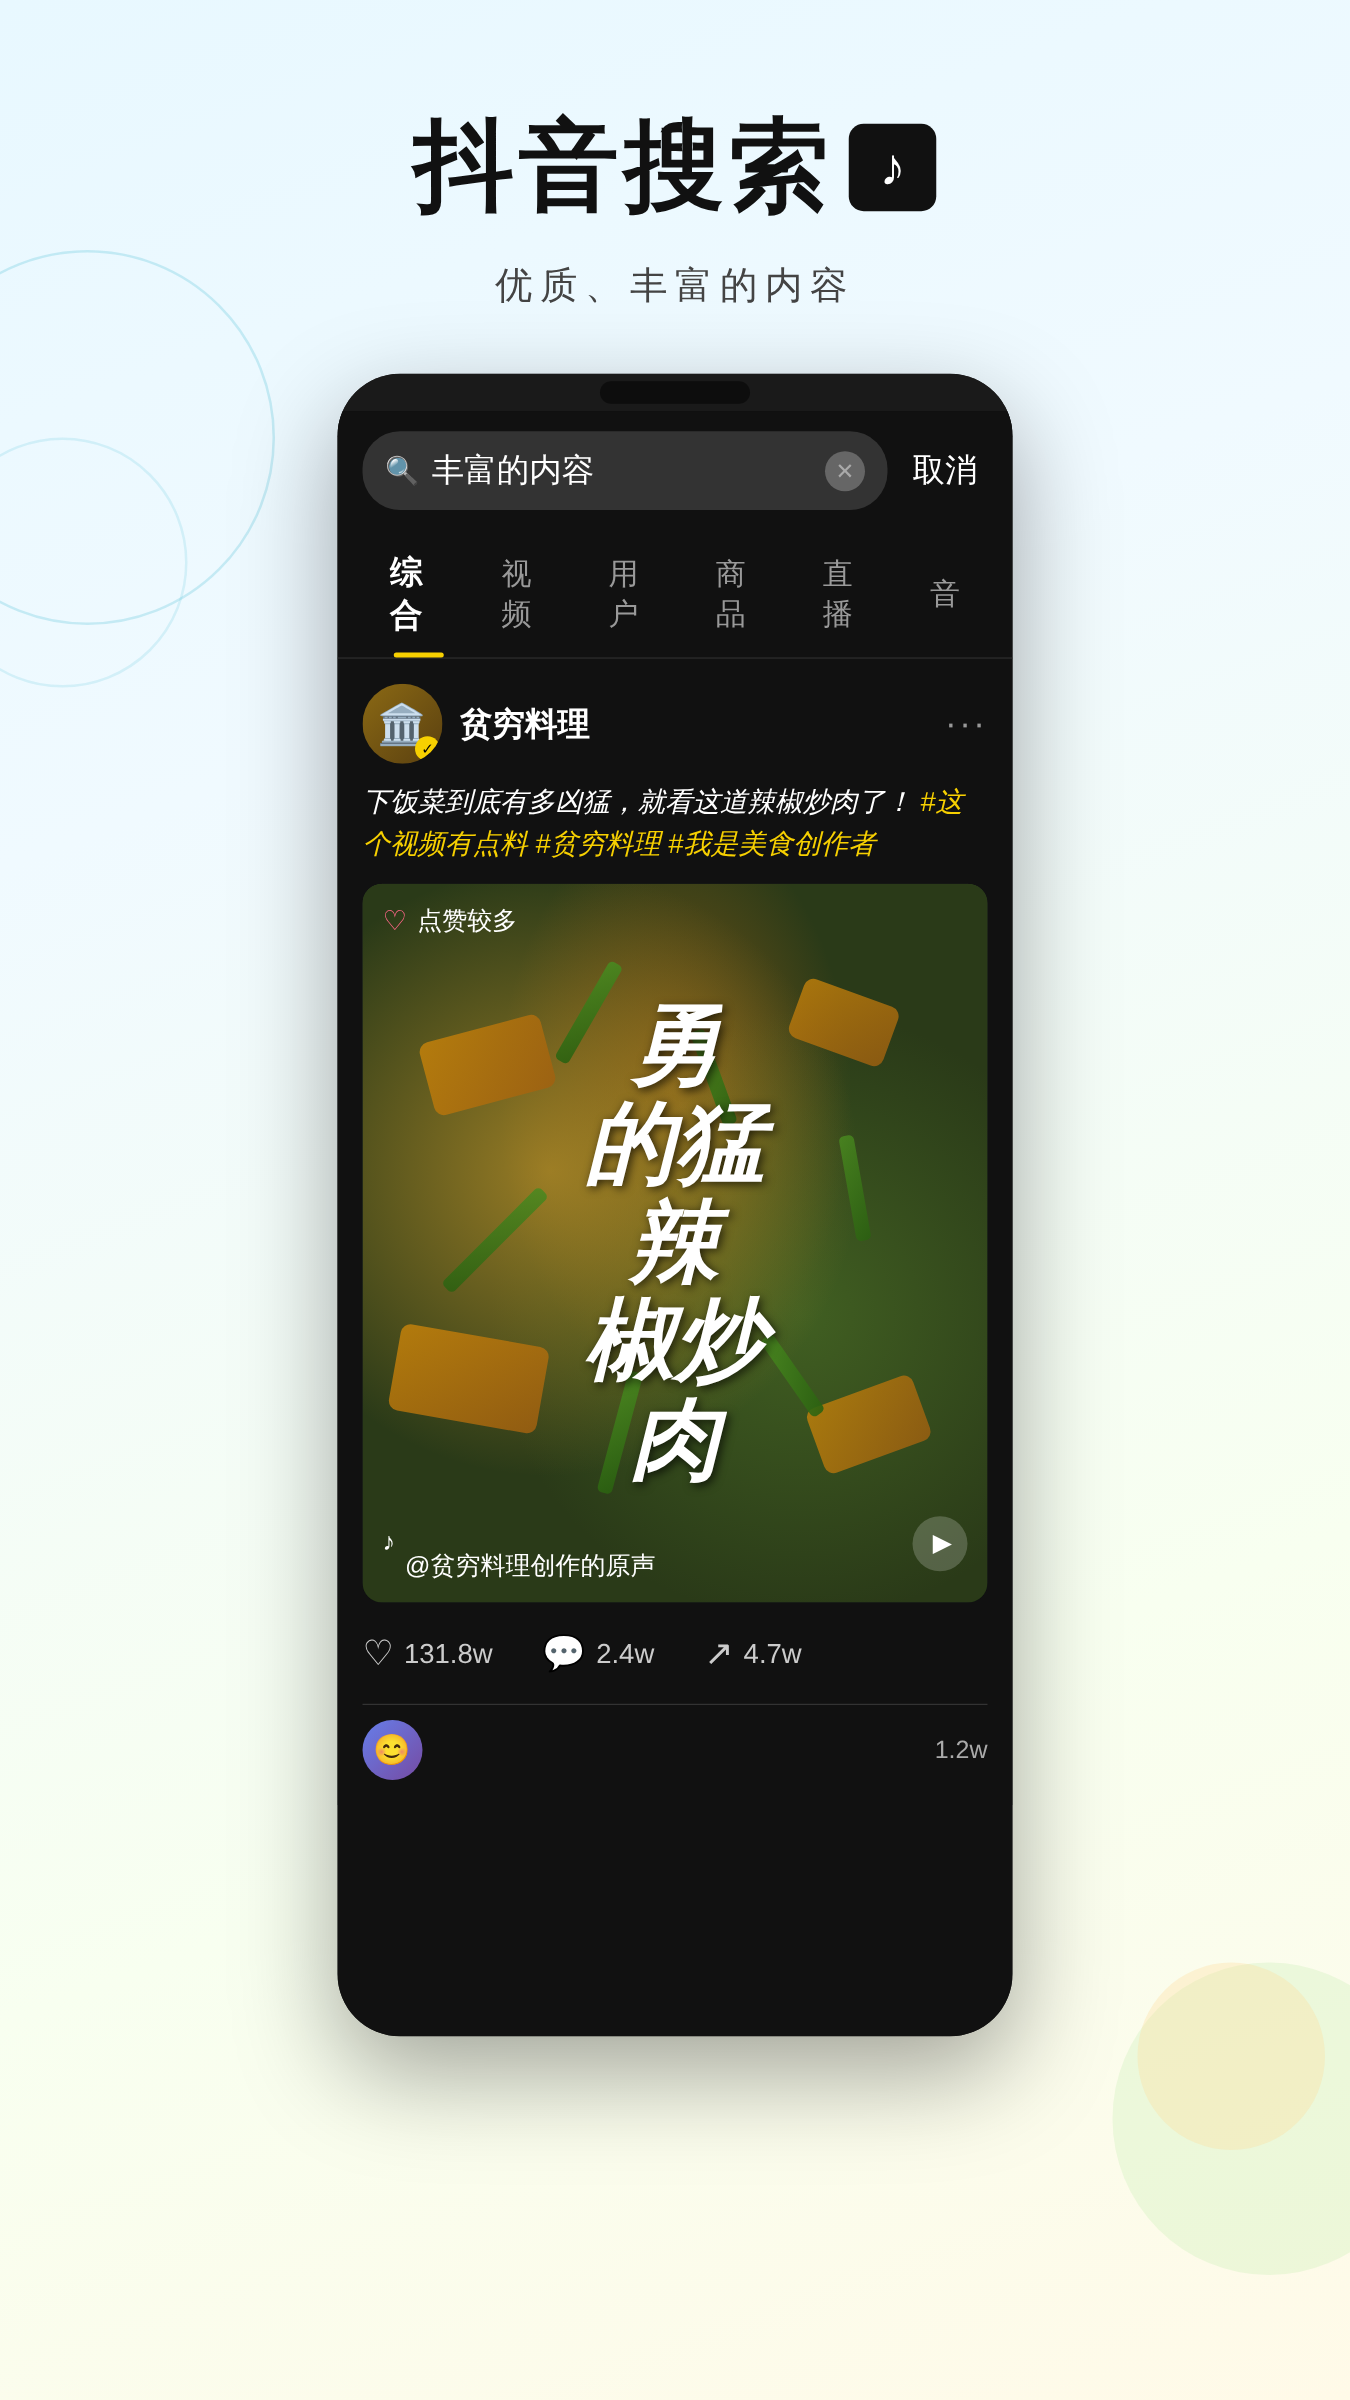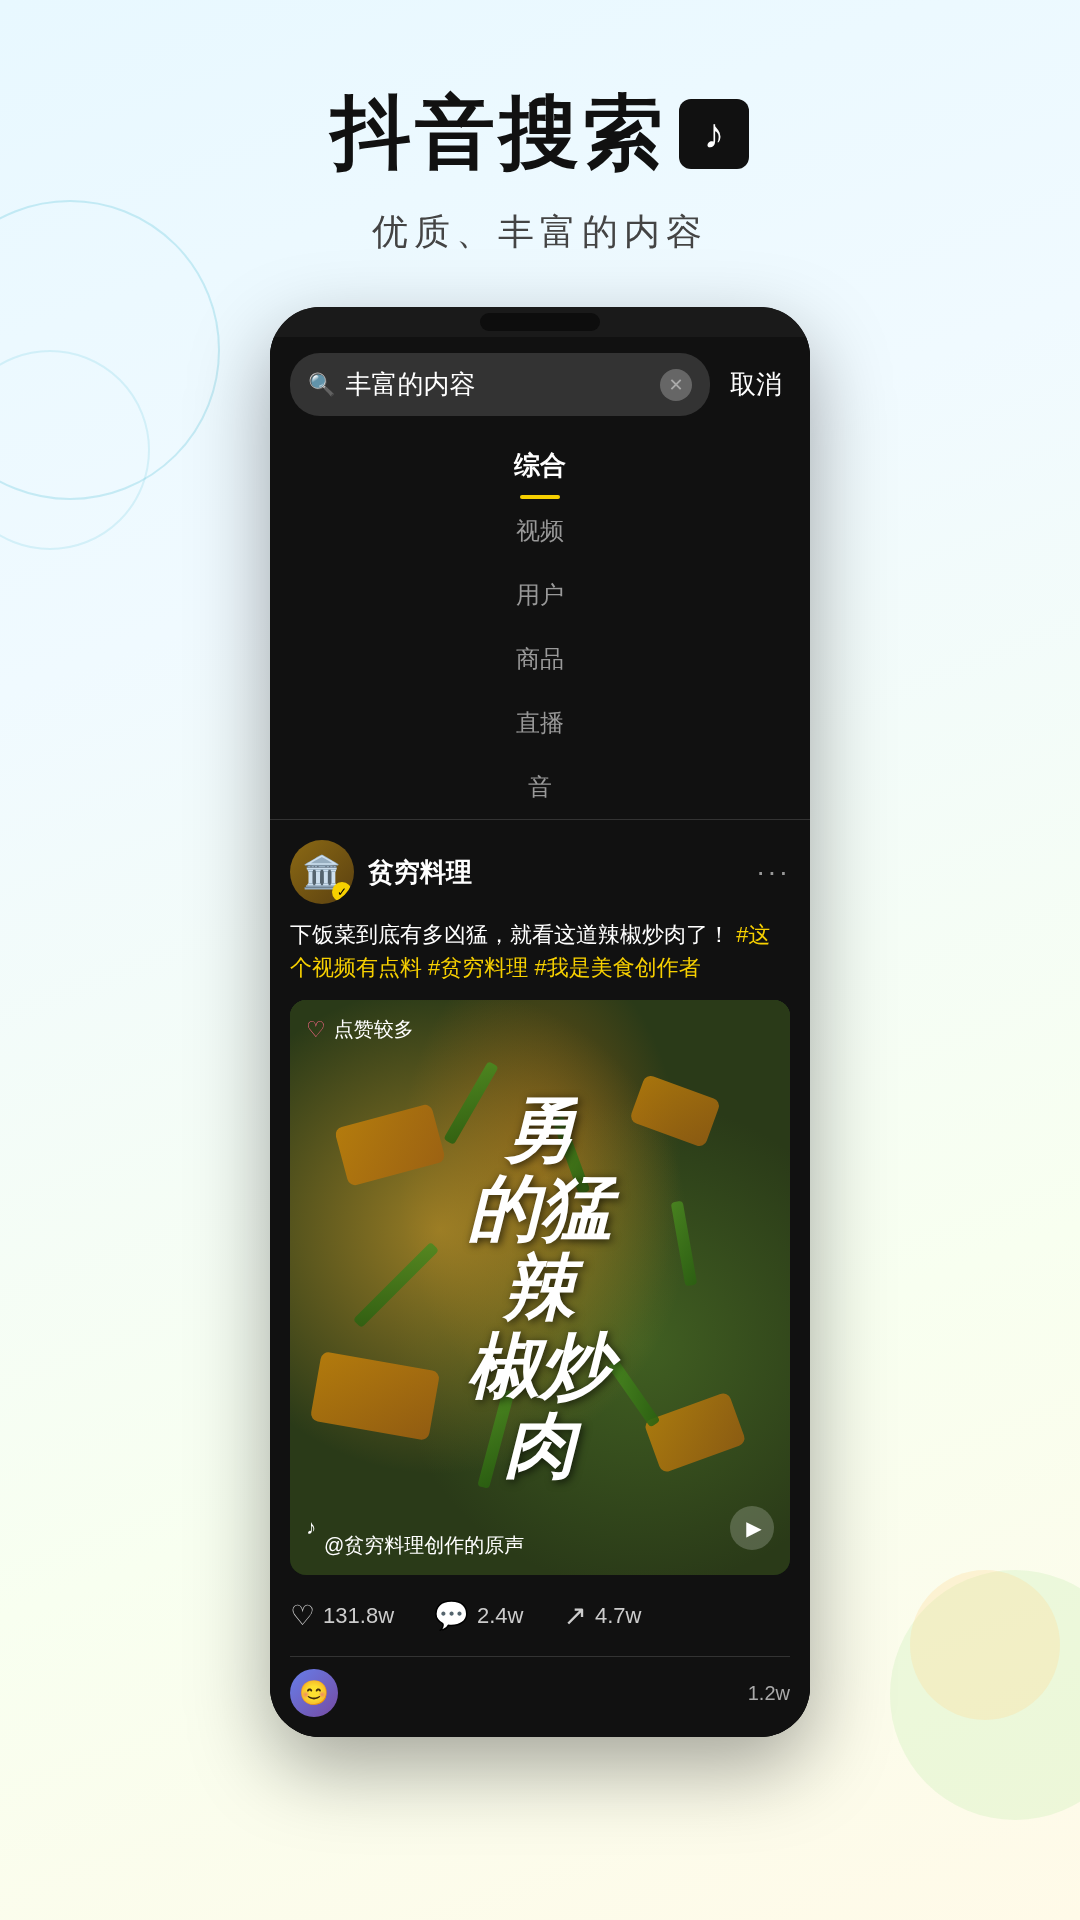--- a/index.html
+++ b/index.html
@@ -92,21 +92,21 @@
       overflow: hidden;
     }
 
     .tiktok-logo-inner {
       font-size: 42px;
       color: white;
       font-weight: bold;
     }
 
     .subtitle {
-      font-size: 36px;
+      font-size: 30px;
       color: #444;
       letter-spacing: 6px;
     }
 
     
     .phone-container {
       width: 540px;
       background: #1a1a1a;
       border-radius: 50px;
       overflow: hidden;
@@ -183,21 +183,20 @@
       padding: 0 8px;
     }
 
     
     .tab-bar {
       display: flex;
       align-items: center;
       padding: 0 20px;
       border-bottom: 1px solid #333;
       background: #111;
-      flex-direction: column;
     }
 
     .tab-item {
       padding: 16px 22px;
       color: #999;
       font-size: 24px;
       position: relative;
     }
 
     .tab-item.active {
@@ -277,20 +276,21 @@
       font-size: 28px;
       letter-spacing: 2px;
     }
 
     
     .post-text {
       color: #fff;
       font-size: 22px;
       line-height: 1.5;
       margin-bottom: 16px;
+      font-style: italic;
     }
 
     .post-text .highlight {
       color: #f7d000;
     }
 
     
     .video-container {
       border-radius: 16px;
       overflow: hidden;

